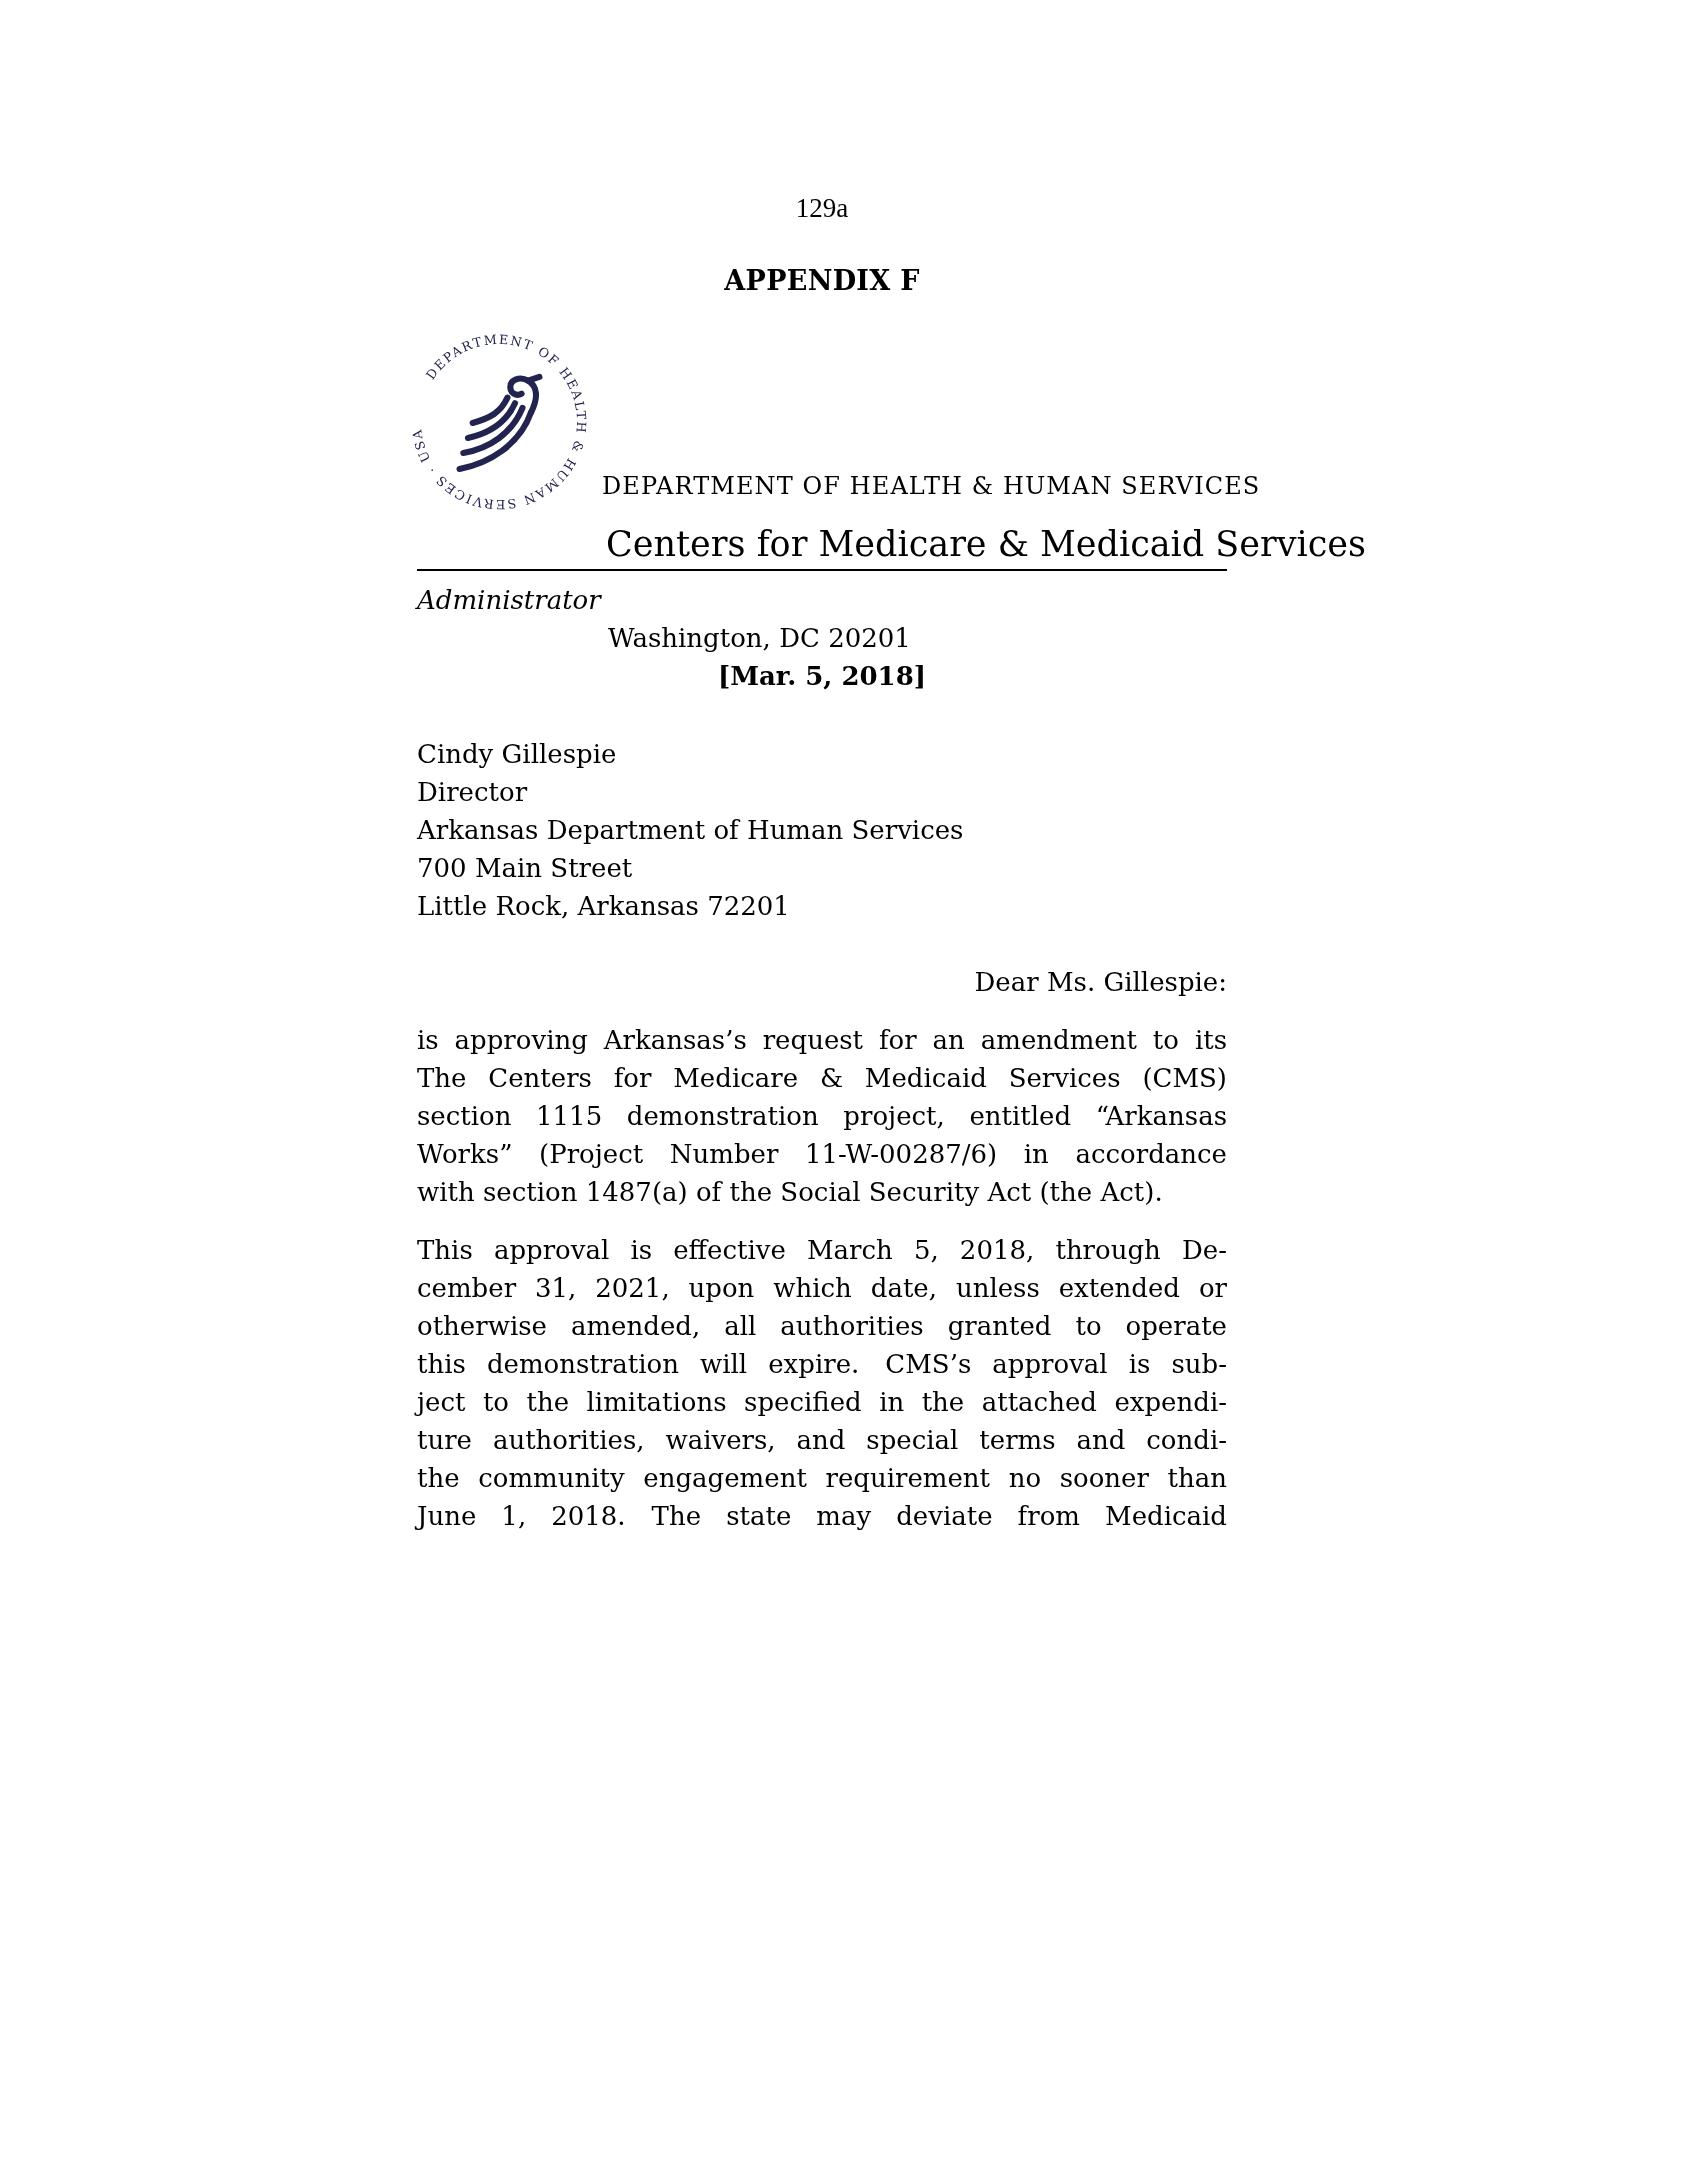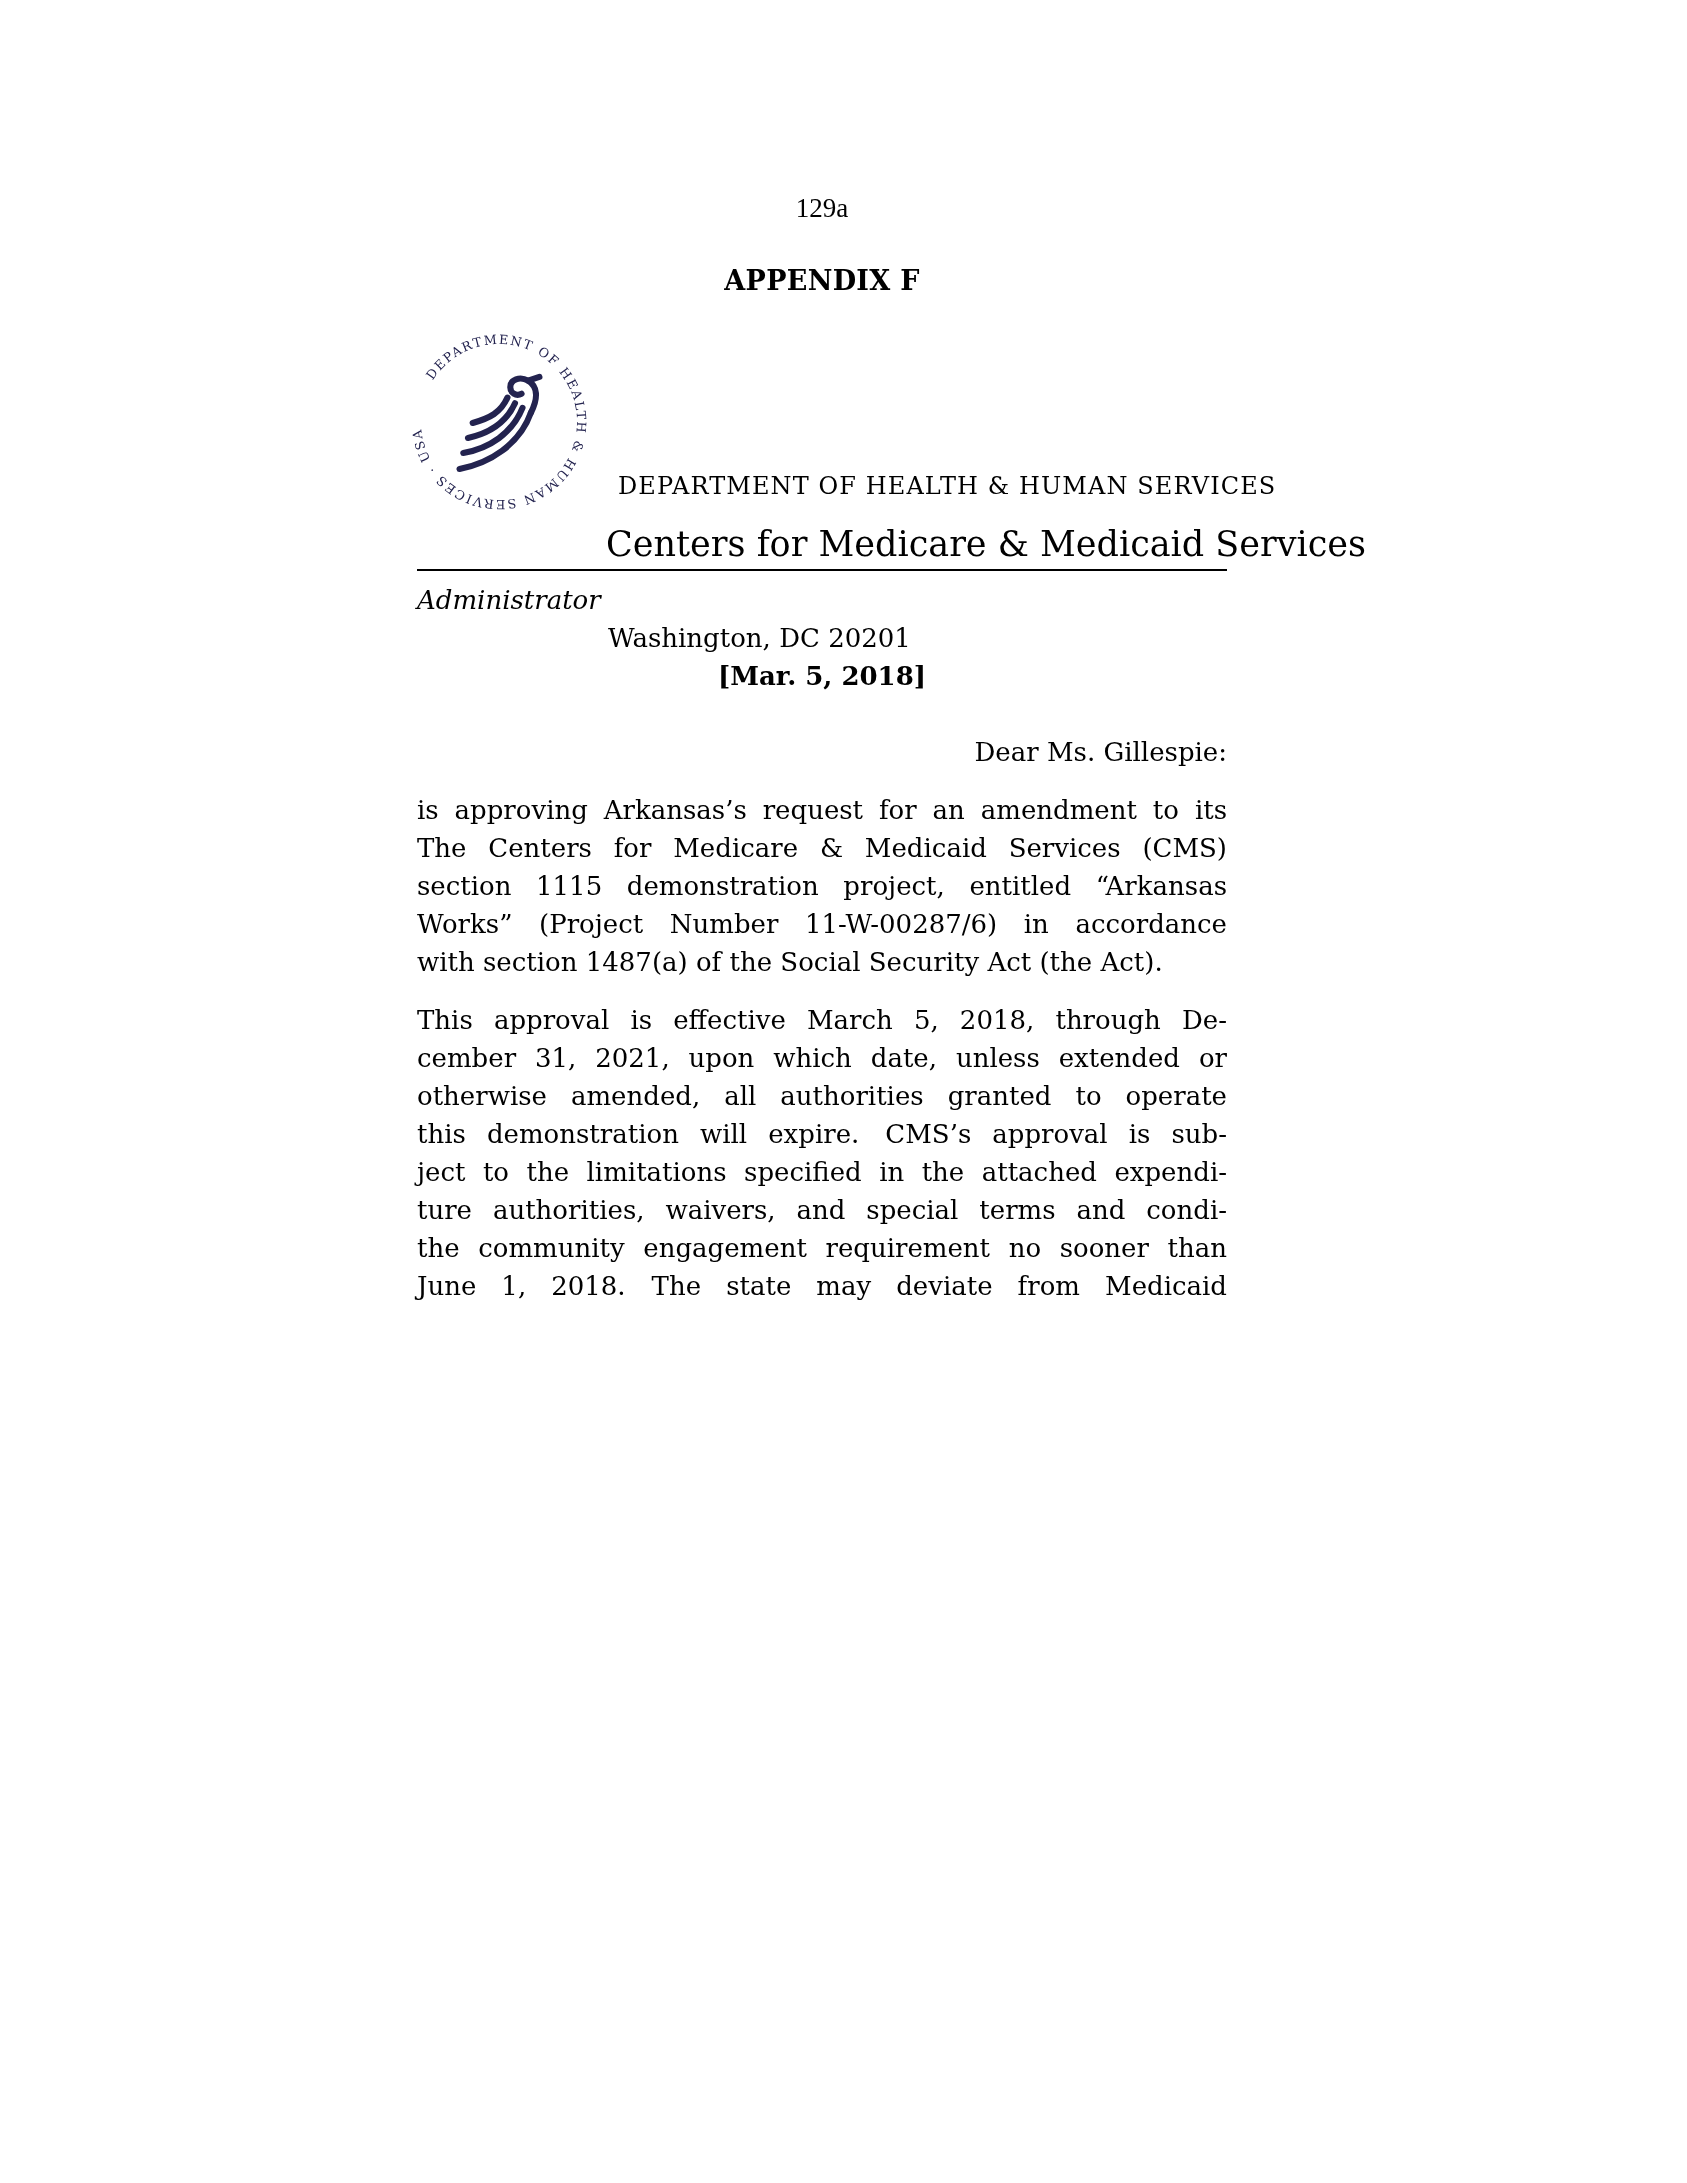--- a/index.html
+++ b/index.html
@@ -23,21 +23,21 @@
   .pageno { font-size: 27px; font-family: Liberation Serif, serif; }
   .appendix { font-weight: bold; font-size: 27px; margin-top: 35px; letter-spacing: 0.3px; }
 
   .letterhead { display: flex; align-items: flex-end; margin-top: 28px; }
   .seal { width: 188px; height: 188px; flex: 0 0 auto; margin-left: -12px; }
   .seal-ring-text { font-family: "DejaVu Serif", serif; font-size: 13.5px; letter-spacing: 1.8px; }
   .dept {
     font-size: 24px;
     letter-spacing: 1.1px;
     padding-bottom: 10.8px;
-    margin-left: 25px;
+    margin-left: 9px;
     white-space: nowrap;
   }
   .centers-row {
     border-bottom: 2px solid #000;
     padding: 2.7px 0 6.7px 189px;
     font-size: 35px;
     margin-top: 6px;
     white-space: nowrap;
   }
   .admin { font-style: italic; font-weight: normal; margin-top: 9.4px; }
@@ -86,20 +86,27 @@
 
     <div class="centers-row">
       <span>Centers for Medicare &amp; Medicaid Services</span>
     </div>
 
     <div class="admin">Administrator</div>
     <div class="city">Washington, DC 20201</div>
 
     <div class="date">[Mar. 5, 2018]</div>
 
+    <div class="recipient">
+        <div class="tline">Cindy Gillespie</div>
+        <div class="tline">Director</div>
+        <div class="tline">Arkansas Department of Human Services</div>
+        <div class="tline">700 Main Street</div>
+        <div class="tline">Little Rock, Arkansas 72201</div>
+      </div>
 
     <div class="salutation">Dear Ms. Gillespie:</div>
 
     <div class="para">
         <div class="tline just">is approving Arkansas’s request for an amendment to its</div>
         <div class="tline just">The Centers for Medicare &amp; Medicaid Services (CMS)</div>
         <div class="tline just">section 1115 demonstration project, entitled “Arkansas</div>
         <div class="tline just">Works” (Project Number 11-W-00287/6) in accordance</div>
         <div class="tline">with section 1487(a) of the Social Security Act (the Act).</div>
       </div>

